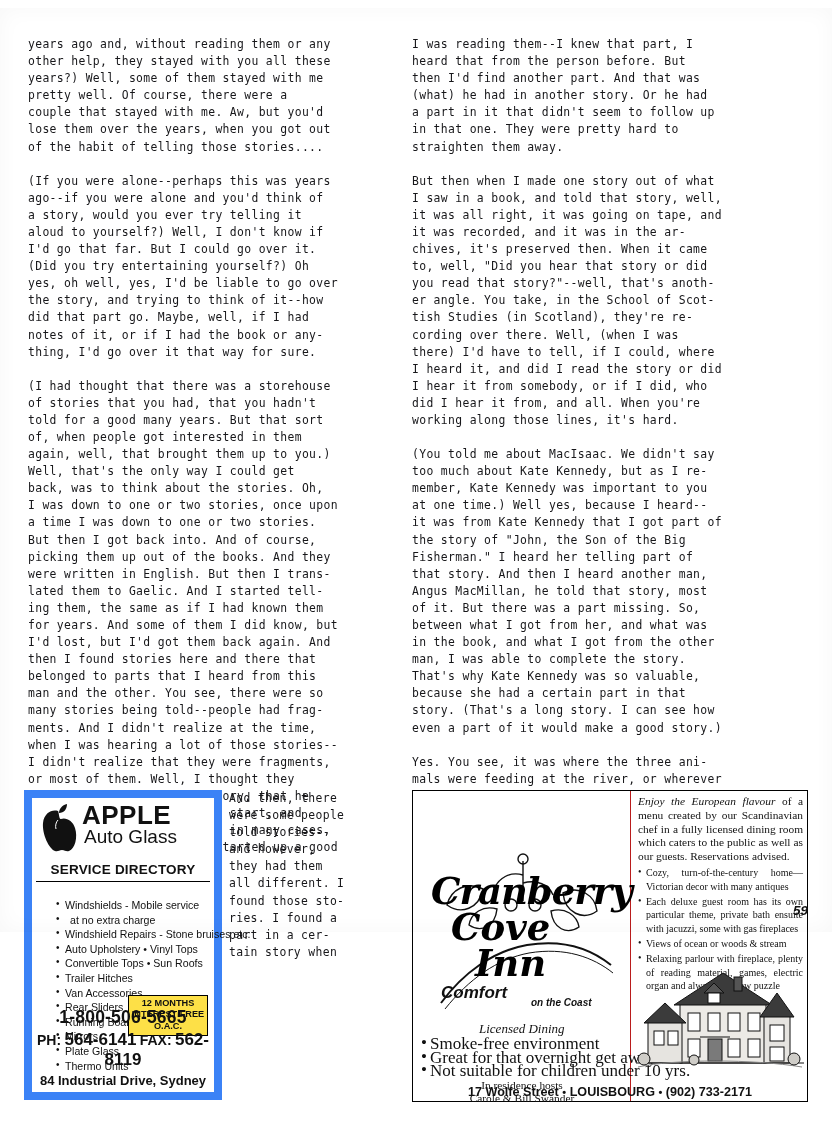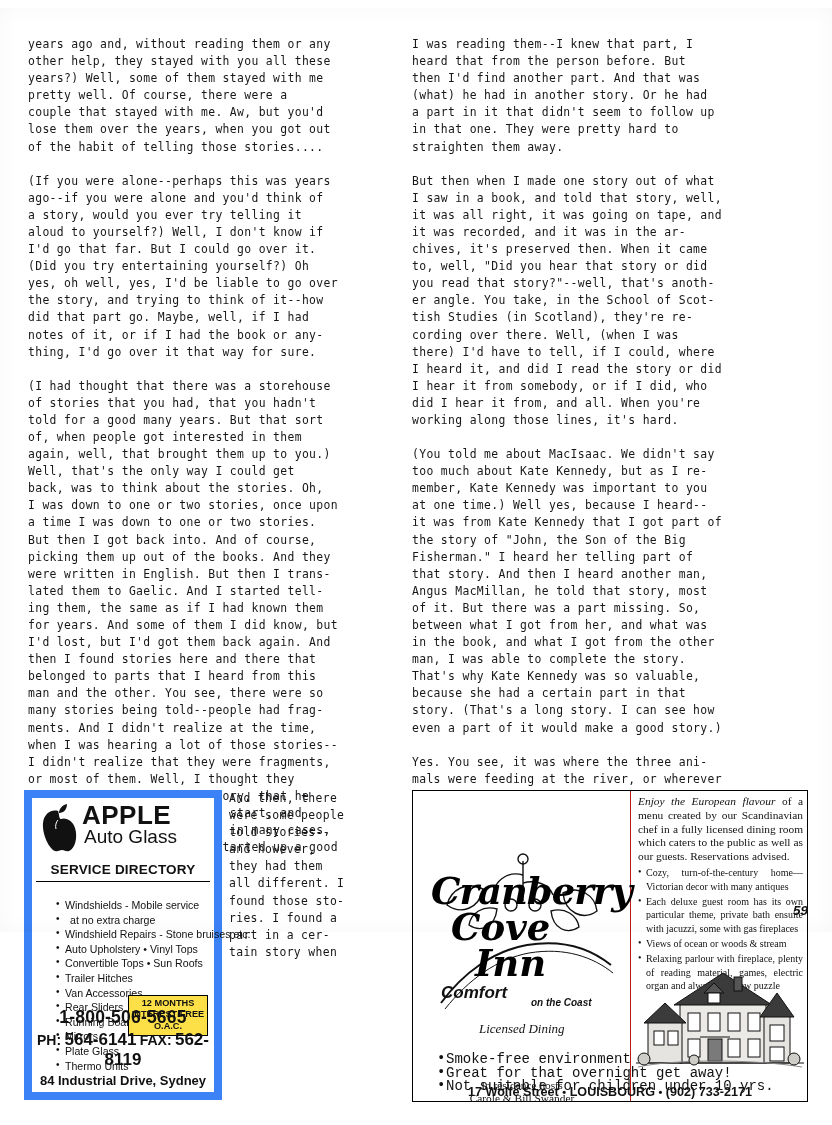--- a/index.html
+++ b/index.html
@@ -247,25 +247,25 @@
     position: absolute;
     left: 10px; top: 60px;
     width: 200px;
     height: 180px;
   }
   .cc-bullets {
     position: absolute;
     left: 8px;
     top: 246px;
     width: 205px;
-    font-family: Liberation Mono, monospace;
-    font-size: 14px;
+    font-family: Liberation Serif, serif;
+    font-size: 17px;
     line-height: 13.6px;
     list-style: none;
-    margin: 16px;
+    margin: 0;
     padding: 0;
   }
   .cc-bullets li {
     position: relative;
     padding-left: 9px;
     white-space: nowrap;
   }
   .cc-bullets li:before {
     content: "\2022";
     position: absolute;

